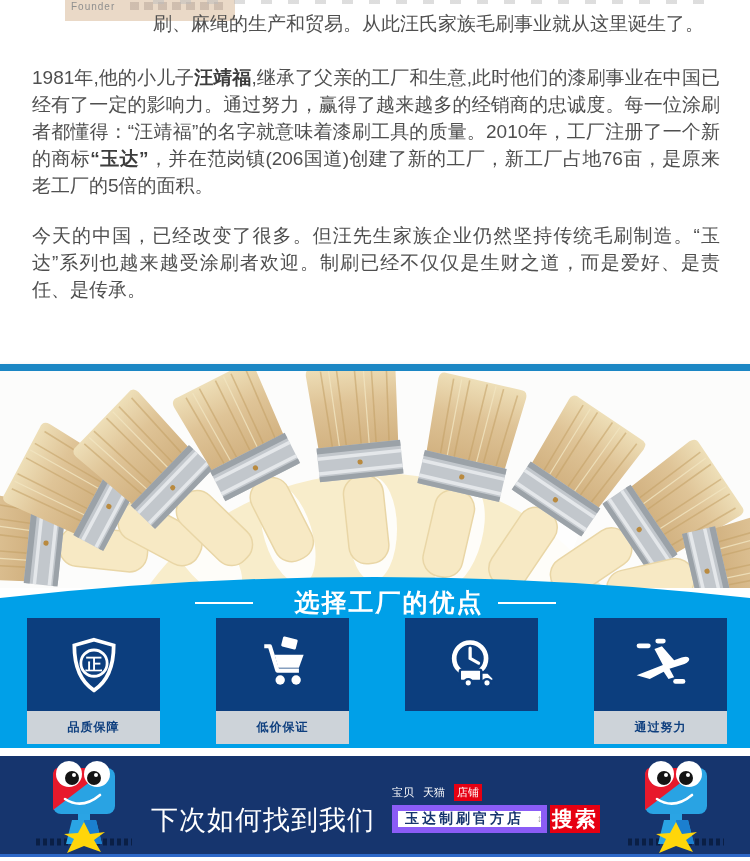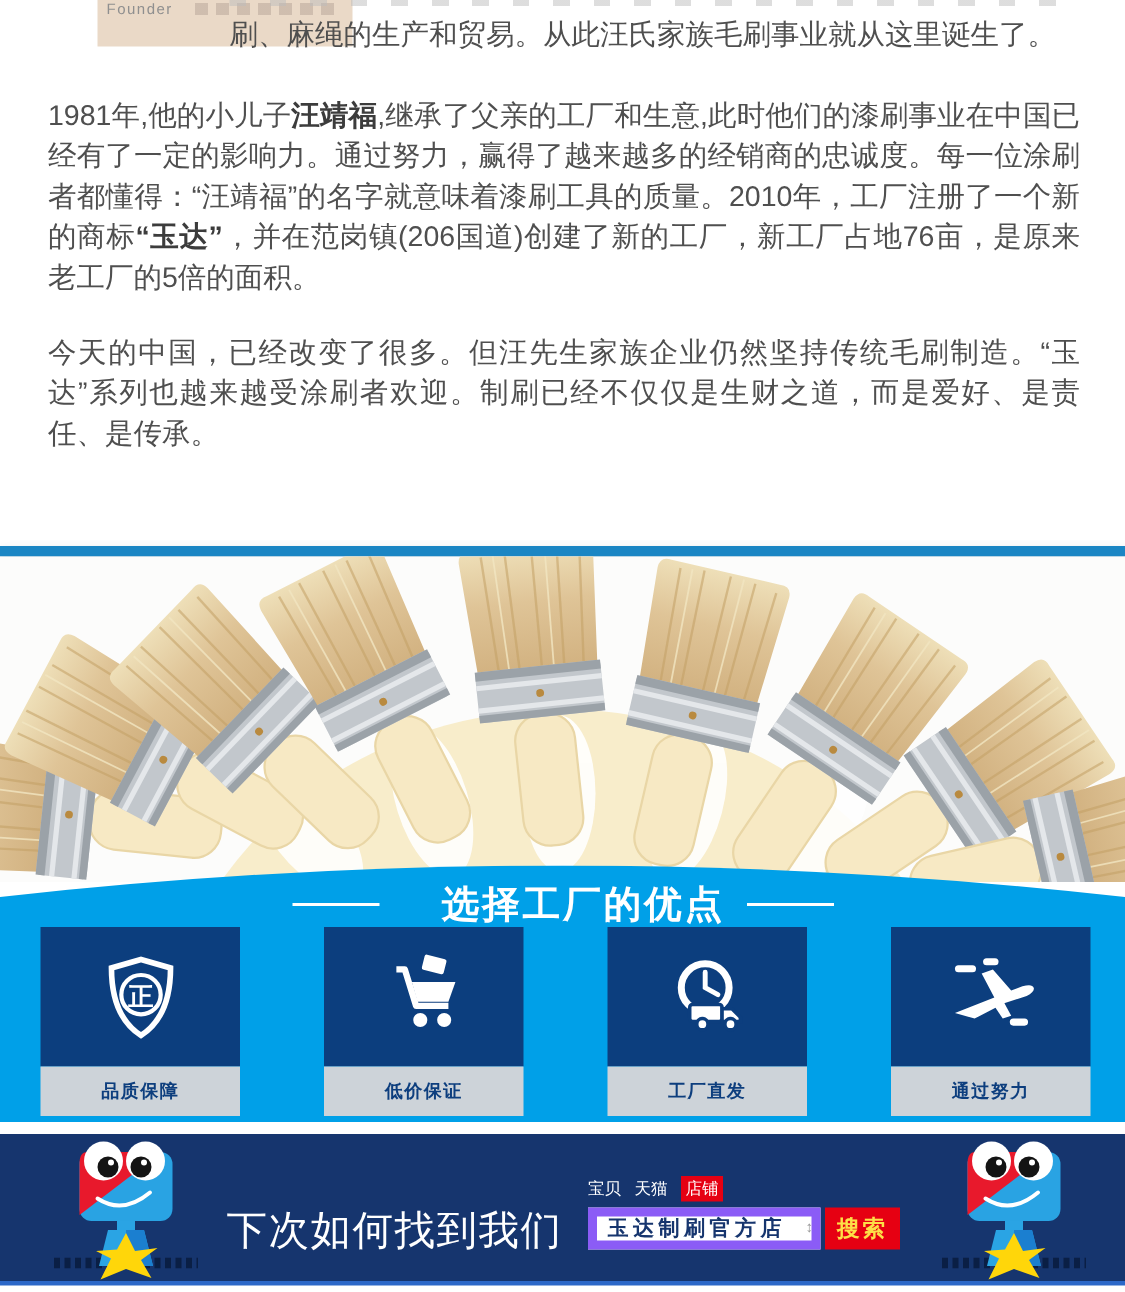--- a/index.html
+++ b/index.html
@@ -1,20 +1,20 @@
 <!DOCTYPE html>
 <html><head>
 <meta charset="utf-8">
 <style>
   * { margin:0; padding:0; box-sizing:border-box; }
   body { background:#fff; font-family:"Liberation Sans", sans-serif; }
   .page { position:relative; width:750px; height:861px; overflow:hidden; background:#fff; margin:0 auto; }
 
   
-  .founder-label { position:absolute; left:65px; top:0; width:170px; height:31px;
+  .founder-label { position:absolute; left:65px; top:0; width:170px; height:21px;
     background:#ead9c7; color:#8f8f8f; font-size:10px; line-height:13px; padding-left:6px;
     overflow:hidden; letter-spacing:1px; }
   .founder-smudge { position:absolute; left:130px; top:2px; width:95px; height:8px;
     background:repeating-linear-gradient(90deg,#b9a79a 0 9px, rgba(0,0,0,0) 9px 14px); opacity:.55; }
   .remnant-strip { position:absolute; left:153px; top:0; width:563px; height:4px;
     background:repeating-linear-gradient(90deg,#bcbcbc 0 11px, rgba(0,0,0,0) 11px 27px); opacity:.5; }
   .para { position:absolute; color:#4f4f4f; font-size:19px; line-height:27px; text-align:justify; }
   .para-partial { left:153px; top:10px; width:565px; }
   .para-1 { left:32px; top:64px; width:688px; }
   .para-2 { left:32px; top:222px; width:688px; }
@@ -53,22 +53,22 @@
   .search-widget { position:absolute; left:392px; top:28px; }
   .search-tabs { display:flex; gap:9px; align-items:center; margin-bottom:4px; }
   .search-tab { color:#fff; font-size:11px; cursor:pointer; }
   .search-tab.active { background:#e60012; padding:1px 3px; }
   .search-row { display:flex; gap:3px; }
   .search-box { position:relative; width:155px; height:28px; }
   .search-input { width:155px; height:28px; border:6px solid #8b5cf6; background:#fff;
     font-family:"Liberation Serif", serif; font-weight:bold; font-size:14px; color:#16356e;
     letter-spacing:3px; padding:0 16px 0 7px; outline:none; }
   .search-arrow { position:absolute; right:5px; top:7px; font-size:10px; color:#9a9a9a; line-height:14px; }
-  .search-btn { width:50px; height:28px; background:#e60012; border:none; color:#fde047;
-    font-size:15px; font-weight:bold; letter-spacing:2px; cursor:pointer;
+  .search-btn { width:50px; height:28px; background:#e60012; border:none; color:#ffffff;
+    font-size:21px; font-weight:bold; letter-spacing:2px; cursor:pointer;
     font-family:"Liberation Sans", sans-serif; }
   .footer-strip { position:absolute; left:0; top:854px; width:750px; height:3px; background:#2d68c8; }
 </style>
 </head>
 <body>
 
 <div class="page">
 
   <div class="founder-label">
     <span>Founder</span>
@@ -173,21 +173,20 @@
         <div class="tile-icon-box">
           <svg width="60" height="62" viewBox="0 0 64 64">
             <circle cx="30" cy="25" r="17" fill="none" stroke="#fff" stroke-width="5"></circle>
             <path d="M30 25 L30 14 M30 25 l9 5" stroke="#fff" stroke-width="3.5" fill="none" stroke-linecap="round"></path>
             <rect x="19" y="37" width="23" height="12" rx="2" fill="#fff" stroke="#0c3e7e" stroke-width="2.5"></rect>
             <path d="M42 40 h7 l6 6 v3 h-13 z" fill="#fff" stroke="#0c3e7e" stroke-width="2.5"></path>
             <circle cx="28" cy="51" r="4" fill="#fff" stroke="#0c3e7e" stroke-width="2.5"></circle>
             <circle cx="48" cy="51" r="4" fill="#fff" stroke="#0c3e7e" stroke-width="2.5"></circle>
           </svg>
         </div>
-        <div class="tile-label">工厂直发</div>
       </div>
 
       <div class="tile">
         <div class="tile-icon-box">
           <svg width="60" height="62" viewBox="0 0 64 64">
             <rect x="6" y="9" width="15" height="5" rx="2.5" fill="#fff"></rect>
             <rect x="26" y="4" width="11" height="5" rx="2.5" fill="#fff"></rect>
             <rect x="45" y="47" width="13" height="5" rx="2.5" fill="#fff"></rect>
             <path d="M6 43 L34 32 L25 15 l8 -3 l13 15 l8 -3 q7 -2 8 1 q1 3 -5 6 L41 36 L20 47 Z" fill="#fff"></path>
             <path d="M32 35 l8 12 l6 -2 l-7 -13 Z" fill="#fff"></path>

